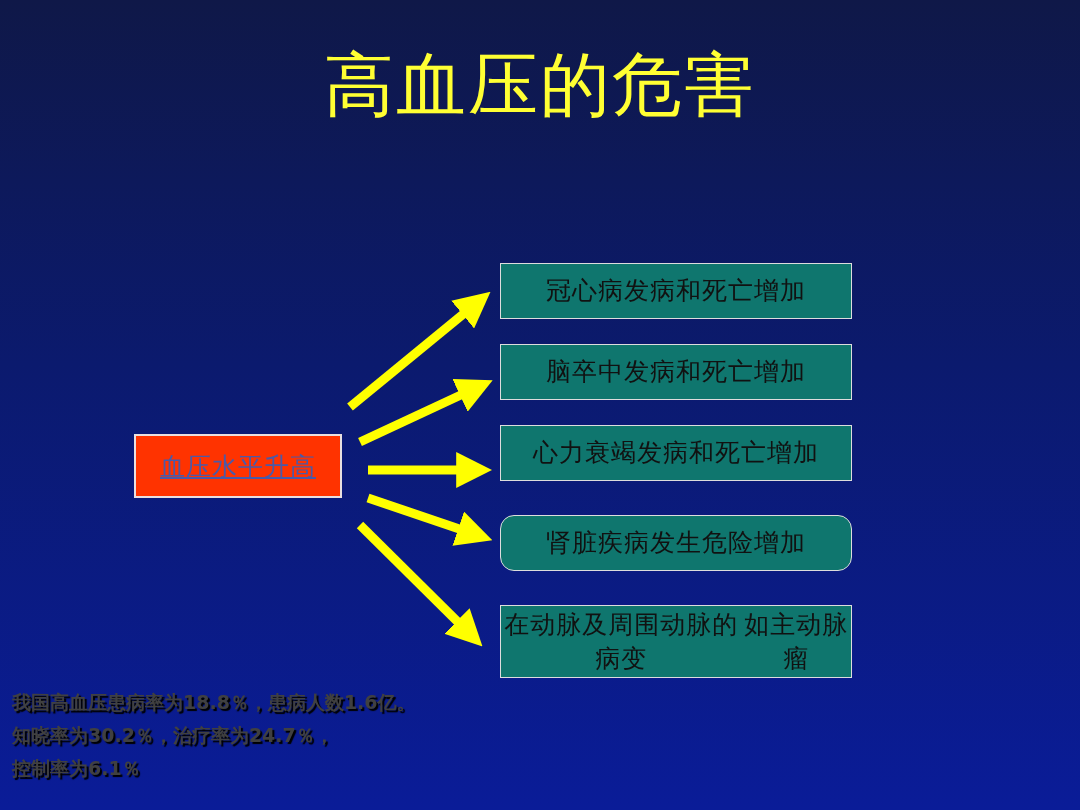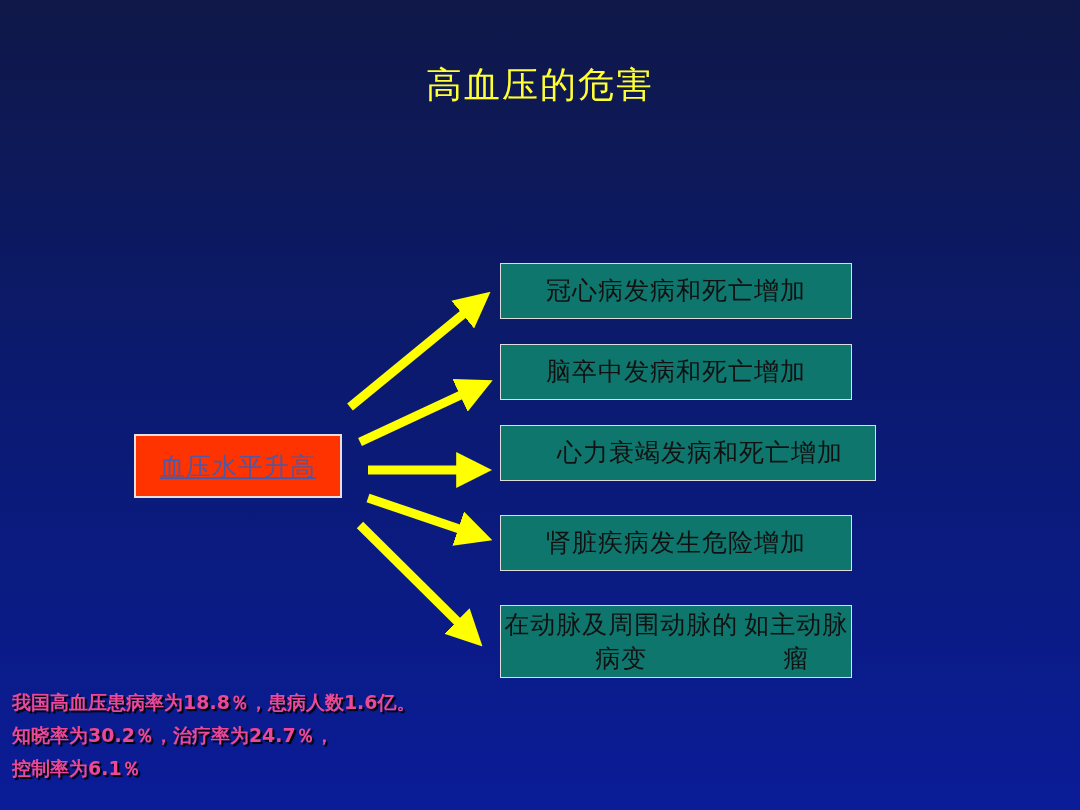--- a/index.html
+++ b/index.html
@@ -3,37 +3,37 @@
 <meta charset="utf-8">
 <style>
   html, body { margin:0; padding:0; }
   body {
     width:1080px; height:810px; overflow:hidden; position:relative;
     background: linear-gradient(to bottom, #0f1848 0%, #0b1a6e 45%, #0a1c98 100%);
     font-family: "DejaVu Sans", "Liberation Sans", sans-serif;
   }
   .title {
     position:absolute; left:0; top:52px; width:1080px; text-align:center;
-    color:#ffff33; font-size:36px; letter-spacing:2px; line-height:66px;
+    color:#ffff33; font-size:70px; letter-spacing:2px; line-height:66px;
   }
   .source-box {
     position:absolute; left:134px; top:434px; width:204px; height:60px;
     background:#ff3300; border:2px solid #e8e0e0;
     display:flex; align-items:center; justify-content:center;
     color:#4a5aa8; font-size:25px; letter-spacing:1px;text-decoration:underline;
   }
   .effect-box {
     position:absolute; left:500px; width:350px;
     background:#0f766e; border:1px solid #ddd;
     display:flex; align-items:center; justify-content:center; text-align:center;
     color:#111; font-size:25px; letter-spacing:1px; line-height:34px;
   }
   .arrows { position:absolute; left:0; top:0; width:1080px; height:810px; pointer-events:none; }
   .stats {
-    position:absolute; left:12px; top:686px; color:#ec4899;
+    position:absolute; left:12px; top:686px; color:#404040;
     font-size:19px; font-weight:bold; line-height:33px;
     text-shadow: 2px 2px 1px #000;
   }
   .stats div { white-space:nowrap; }
 </style>
 </head>
 <body>
 
 <div class="title">高血压的危害</div>
 
@@ -63,24 +63,24 @@
     <line x1="360" y1="525" x2="471" y2="635" stroke="#ffff00" stroke-width="9" marker-end="url(#ah)"></line>
   </g>
 </svg>
 
 <div class="effect-box" style="top:263px;height:54px;">
   <span>冠心病发病和死亡增加</span>
 </div>
 <div class="effect-box" style="top:344px;height:54px;justify-content:center;">
   <span>脑卒中发病和死亡增加</span>
 </div>
-<div class="effect-box" style="top:425px;height:54px;padding-left:24px;">
+<div class="effect-box" style="top:425px;height:54px;">
   <span>心力衰竭发病和死亡增加</span>
 </div>
-<div class="effect-box" style="top:515px;height:54px;">
+<div class="effect-box" style="top:515px;height:54px;border-radius:14px;">
   <span>肾脏疾病发生危险增加</span>
 </div>
 <div class="effect-box" style="top:605px;height:71px;flex-direction:row;">
   <span>在动脉及周围动脉的病变</span>
   <span>如主动脉瘤</span>
 </div>
 
 <div class="stats">
   <div>我国高血压患病率为18.8％，患病人数1.6亿。</div>
   <div>知晓率为30.2％，治疗率为24.7％，</div>

